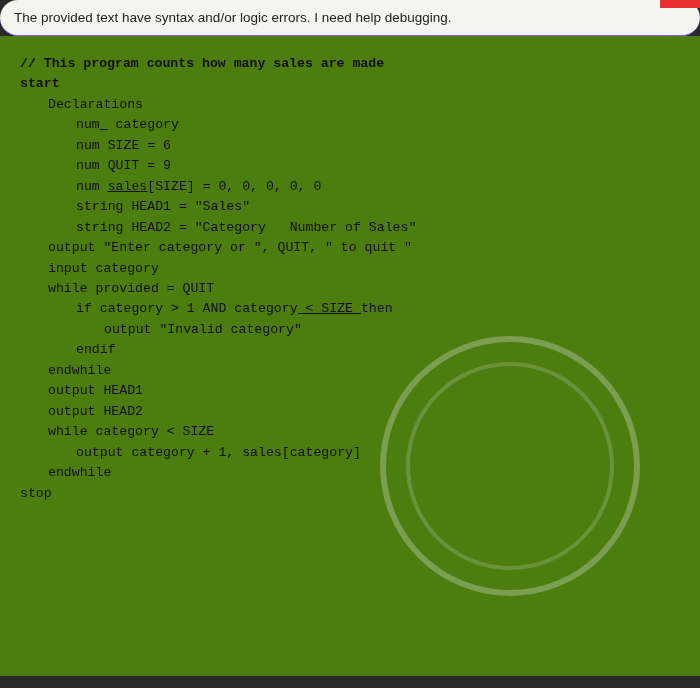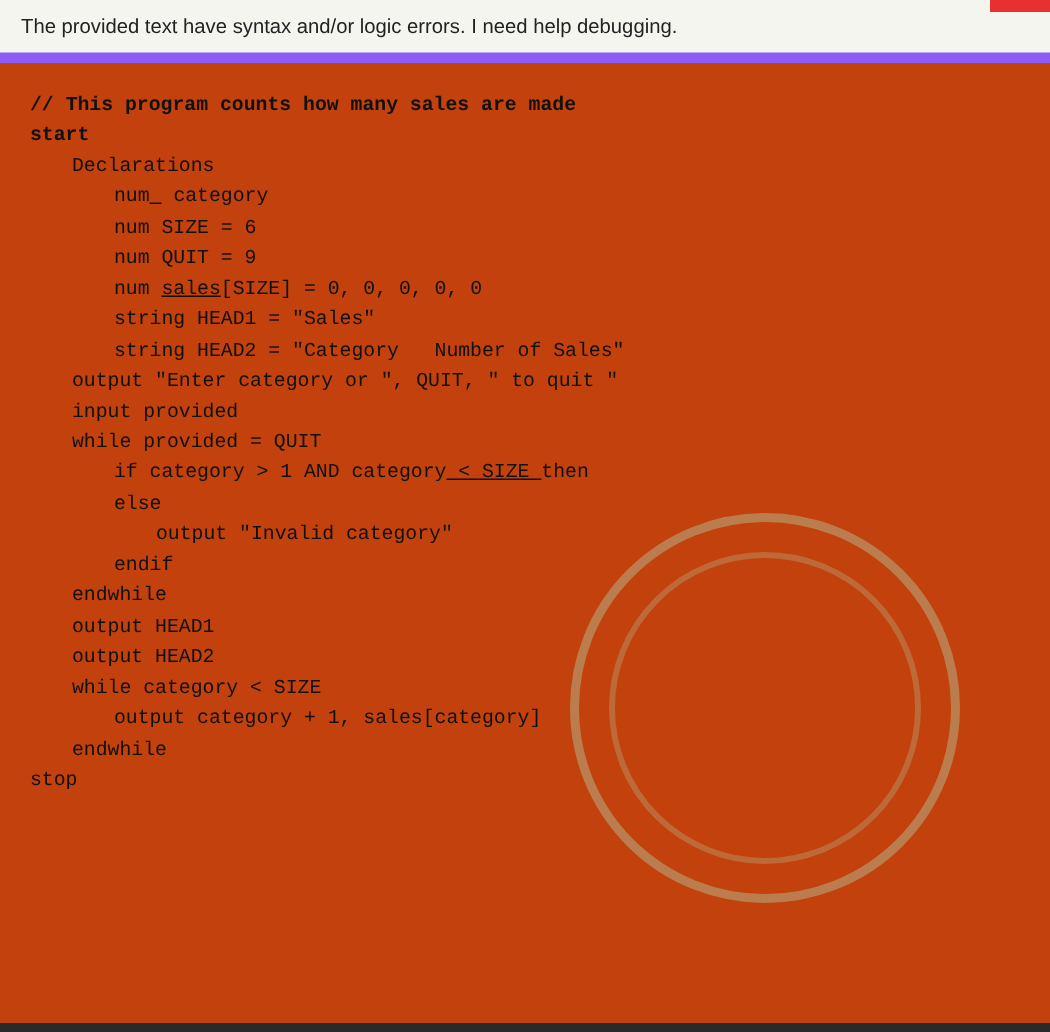--- a/index.html
+++ b/index.html
@@ -7,37 +7,38 @@
       width: 700px;
       height: 688px;
       background: #2a2a2a;
       font-family: 'Courier New', Courier, monospace;
       overflow: hidden;
     }
 
     .top-bar {
       background: #f5f5f0;
       padding: 10px 14px;
-      border-bottom: 7px solid #8b5cf6;
+      border-bottom: 1px solid #8b5cf6;
       font-size: 13.5px;
       color: #222;
       font-family: Arial, sans-serif;
+      border-radius: 18px;
     }
 
     .red-accent {
       position: absolute;
       top: 0;
       right: 0;
       width: 40px;
       height: 8px;
       background: #e83030;
     }
 
     .code-area {
-      background: #c2410c;
+      background: #4d7c0f;
       margin: 0;
       padding: 18px 20px 18px 20px;
       min-height: 640px;
       position: relative;
       overflow: hidden;
     }
 
     .watermark {
       position: absolute;
       bottom: 80px;
@@ -101,28 +102,27 @@
     <div class="code-line indent2">num QUIT = 9</div>
 
     <div class="code-line indent2">num <span class="underline">sales</span>[SIZE] = 0, 0, 0, 0, 0</div>
 
     <div class="code-line indent2">string HEAD1 = "Sales"</div>
 
     <div class="code-line indent2">string HEAD2 = "Category   Number of Sales"</div>
 
     <div class="code-line indent1">output "Enter category or ", QUIT, " to quit "</div>
 
-    <div class="code-line indent1">input provided</div>
+    <div class="code-line indent1">input category</div>
 
     <div class="code-line indent1">while provided = QUIT</div>
 
     <div class="code-line indent2">if category &gt; 1 AND category<span style="text-decoration:underline"> &lt; SIZE </span>then</div>
 
 
-    <div class="code-line indent2">else</div>
 
     <div class="code-line indent3">output "Invalid category"</div>
 
     <div class="code-line indent2">endif</div>
 
     <div class="code-line indent1">endwhile</div>
 
     <div class="code-line indent1">output HEAD1</div>
 
     <div class="code-line indent1">output HEAD2</div>

